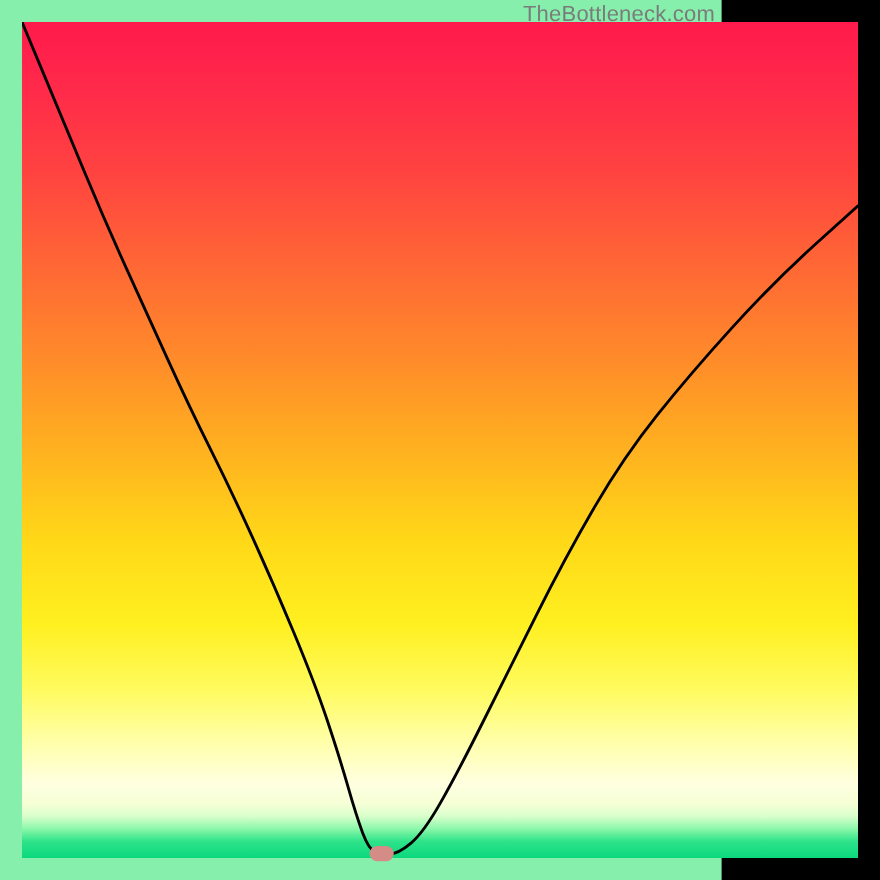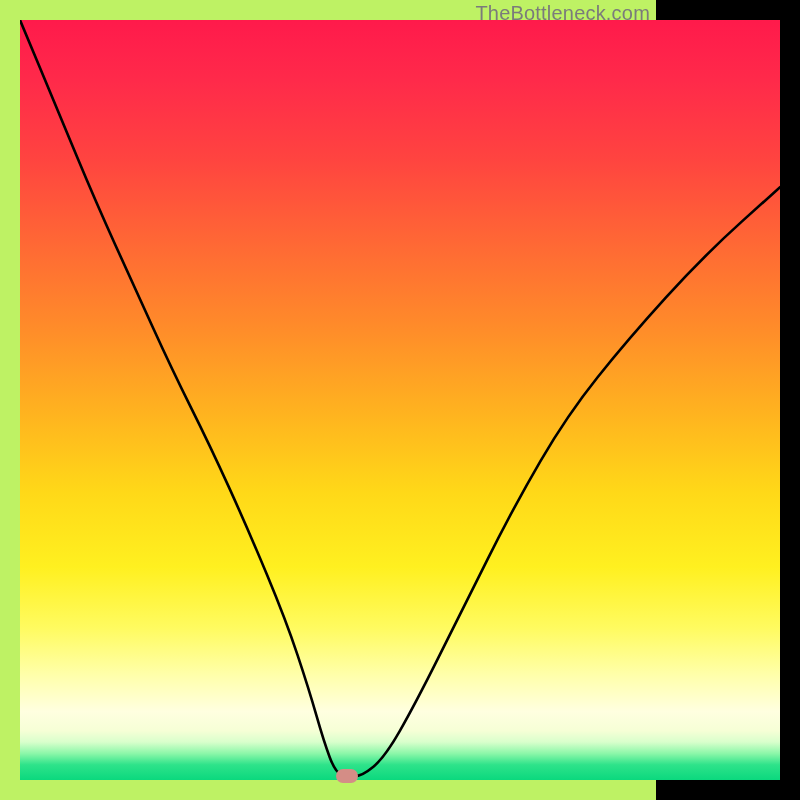--- a/index.html
+++ b/index.html
@@ -8,21 +8,21 @@
     width: 800px;
     height: 800px;
     background: #000;
     font-family: Arial, Helvetica, sans-serif;
     overflow: hidden;
   }
   .frame {
     position: relative;
     width: 656px;
     height: 800px;
-    background: #bef264;
+    background: #86efac;
   }
   .plot-area {
     position: absolute;
     left: 20px;
     top: 20px;
     width: 760px;
     height: 760px;
     
     background: linear-gradient(
       to bottom,

